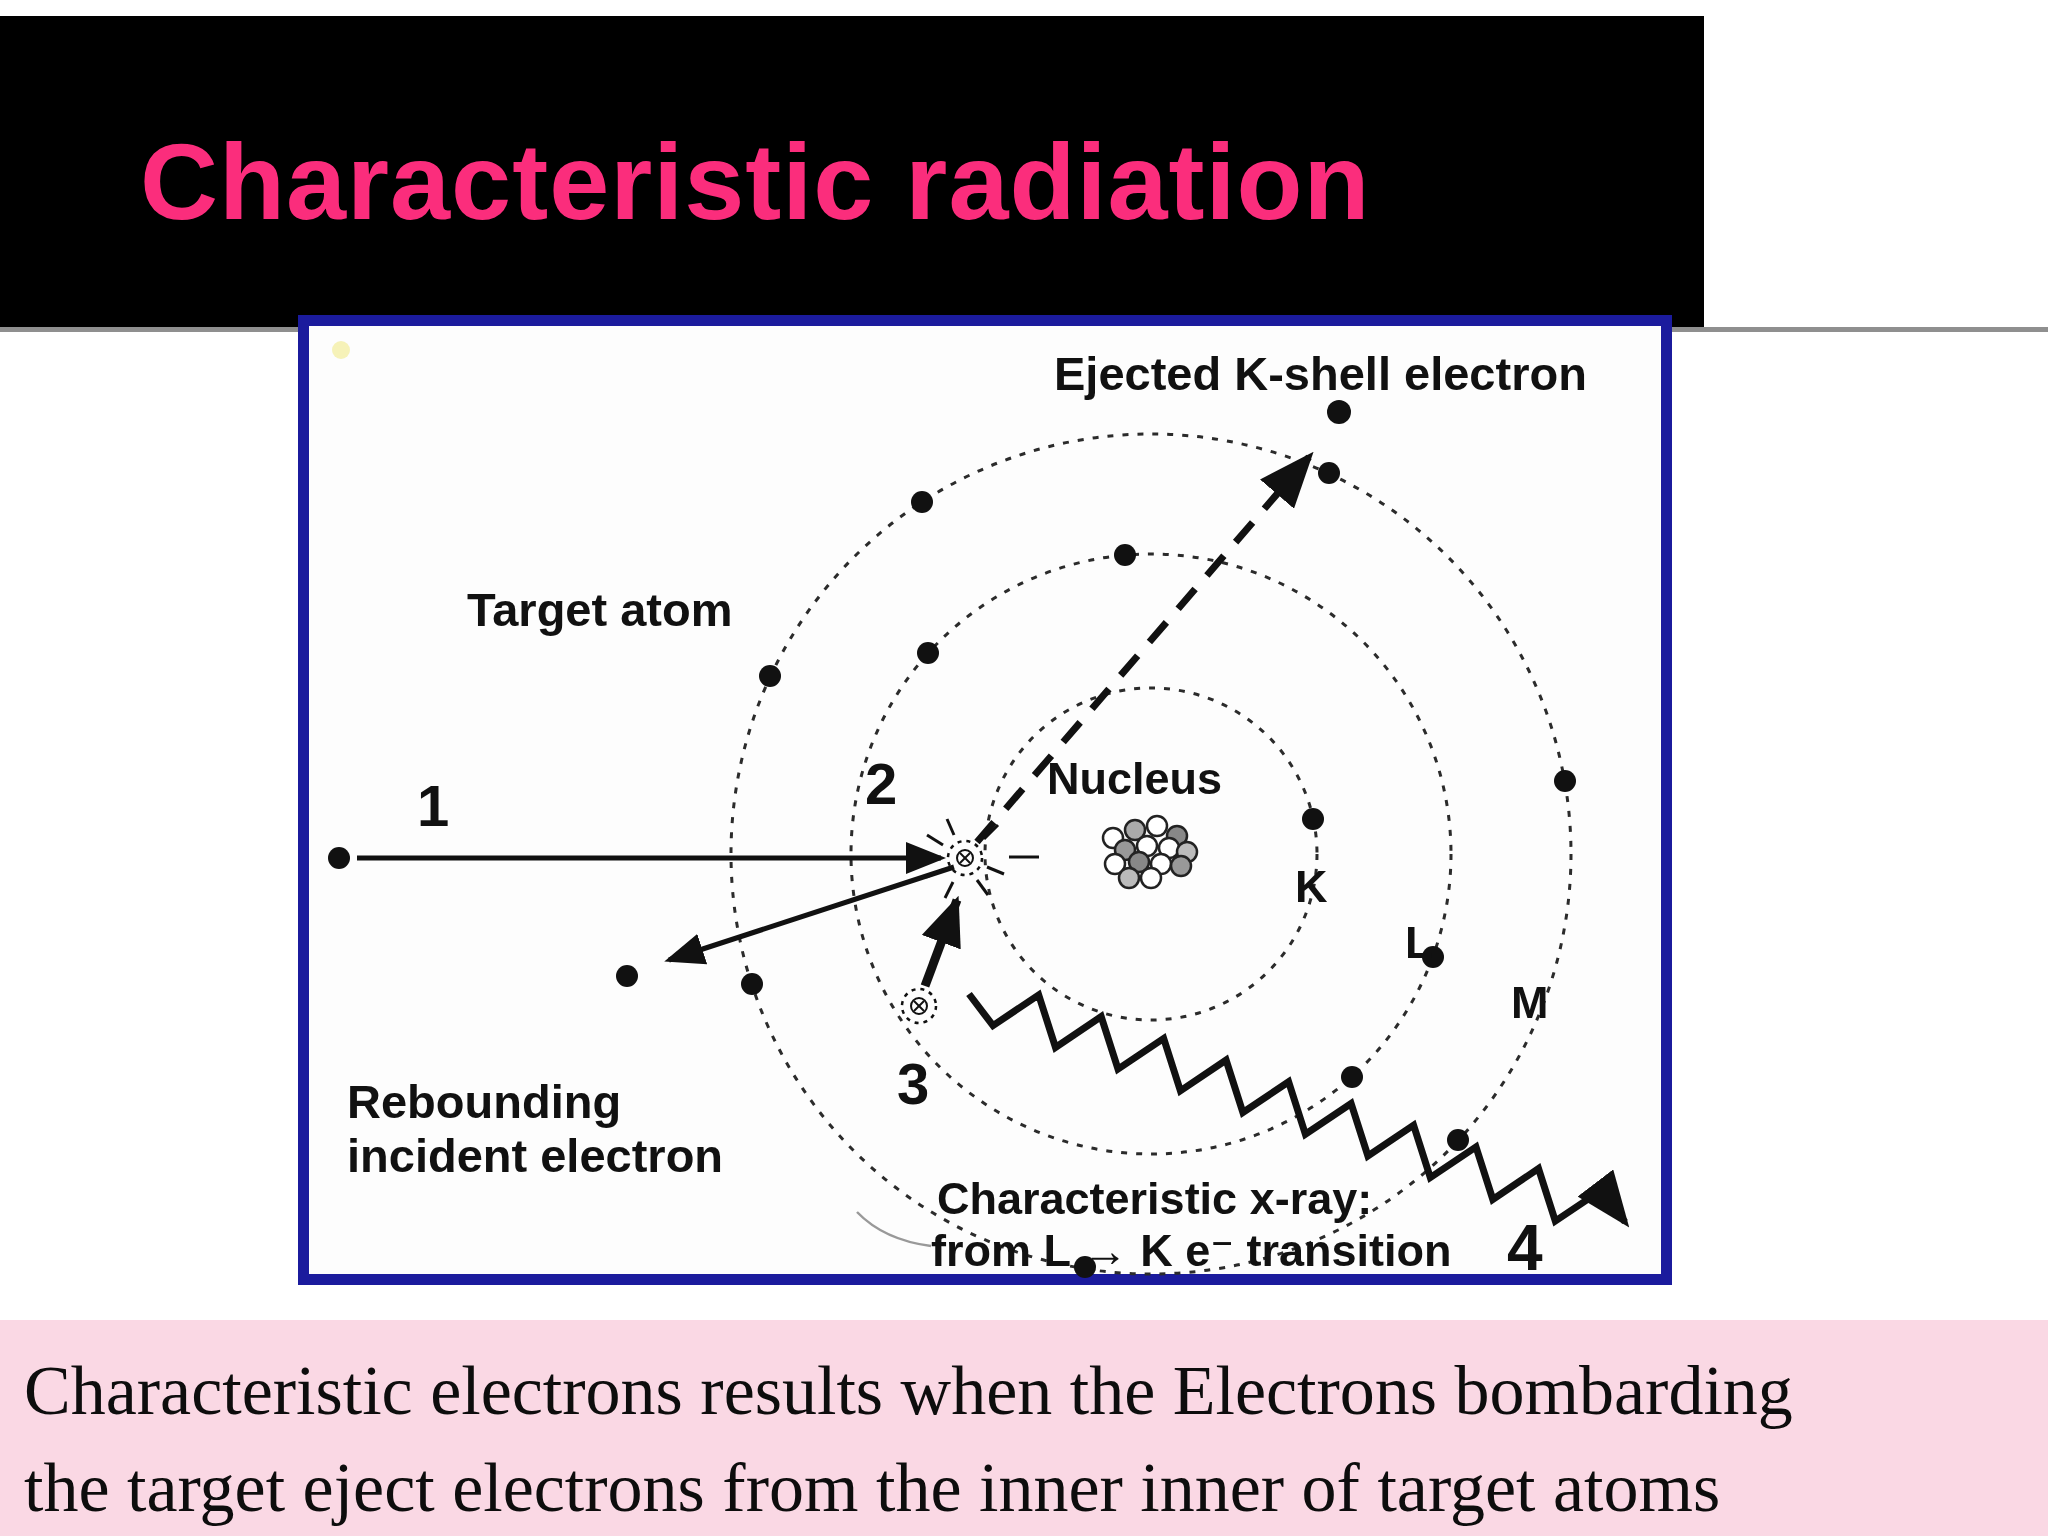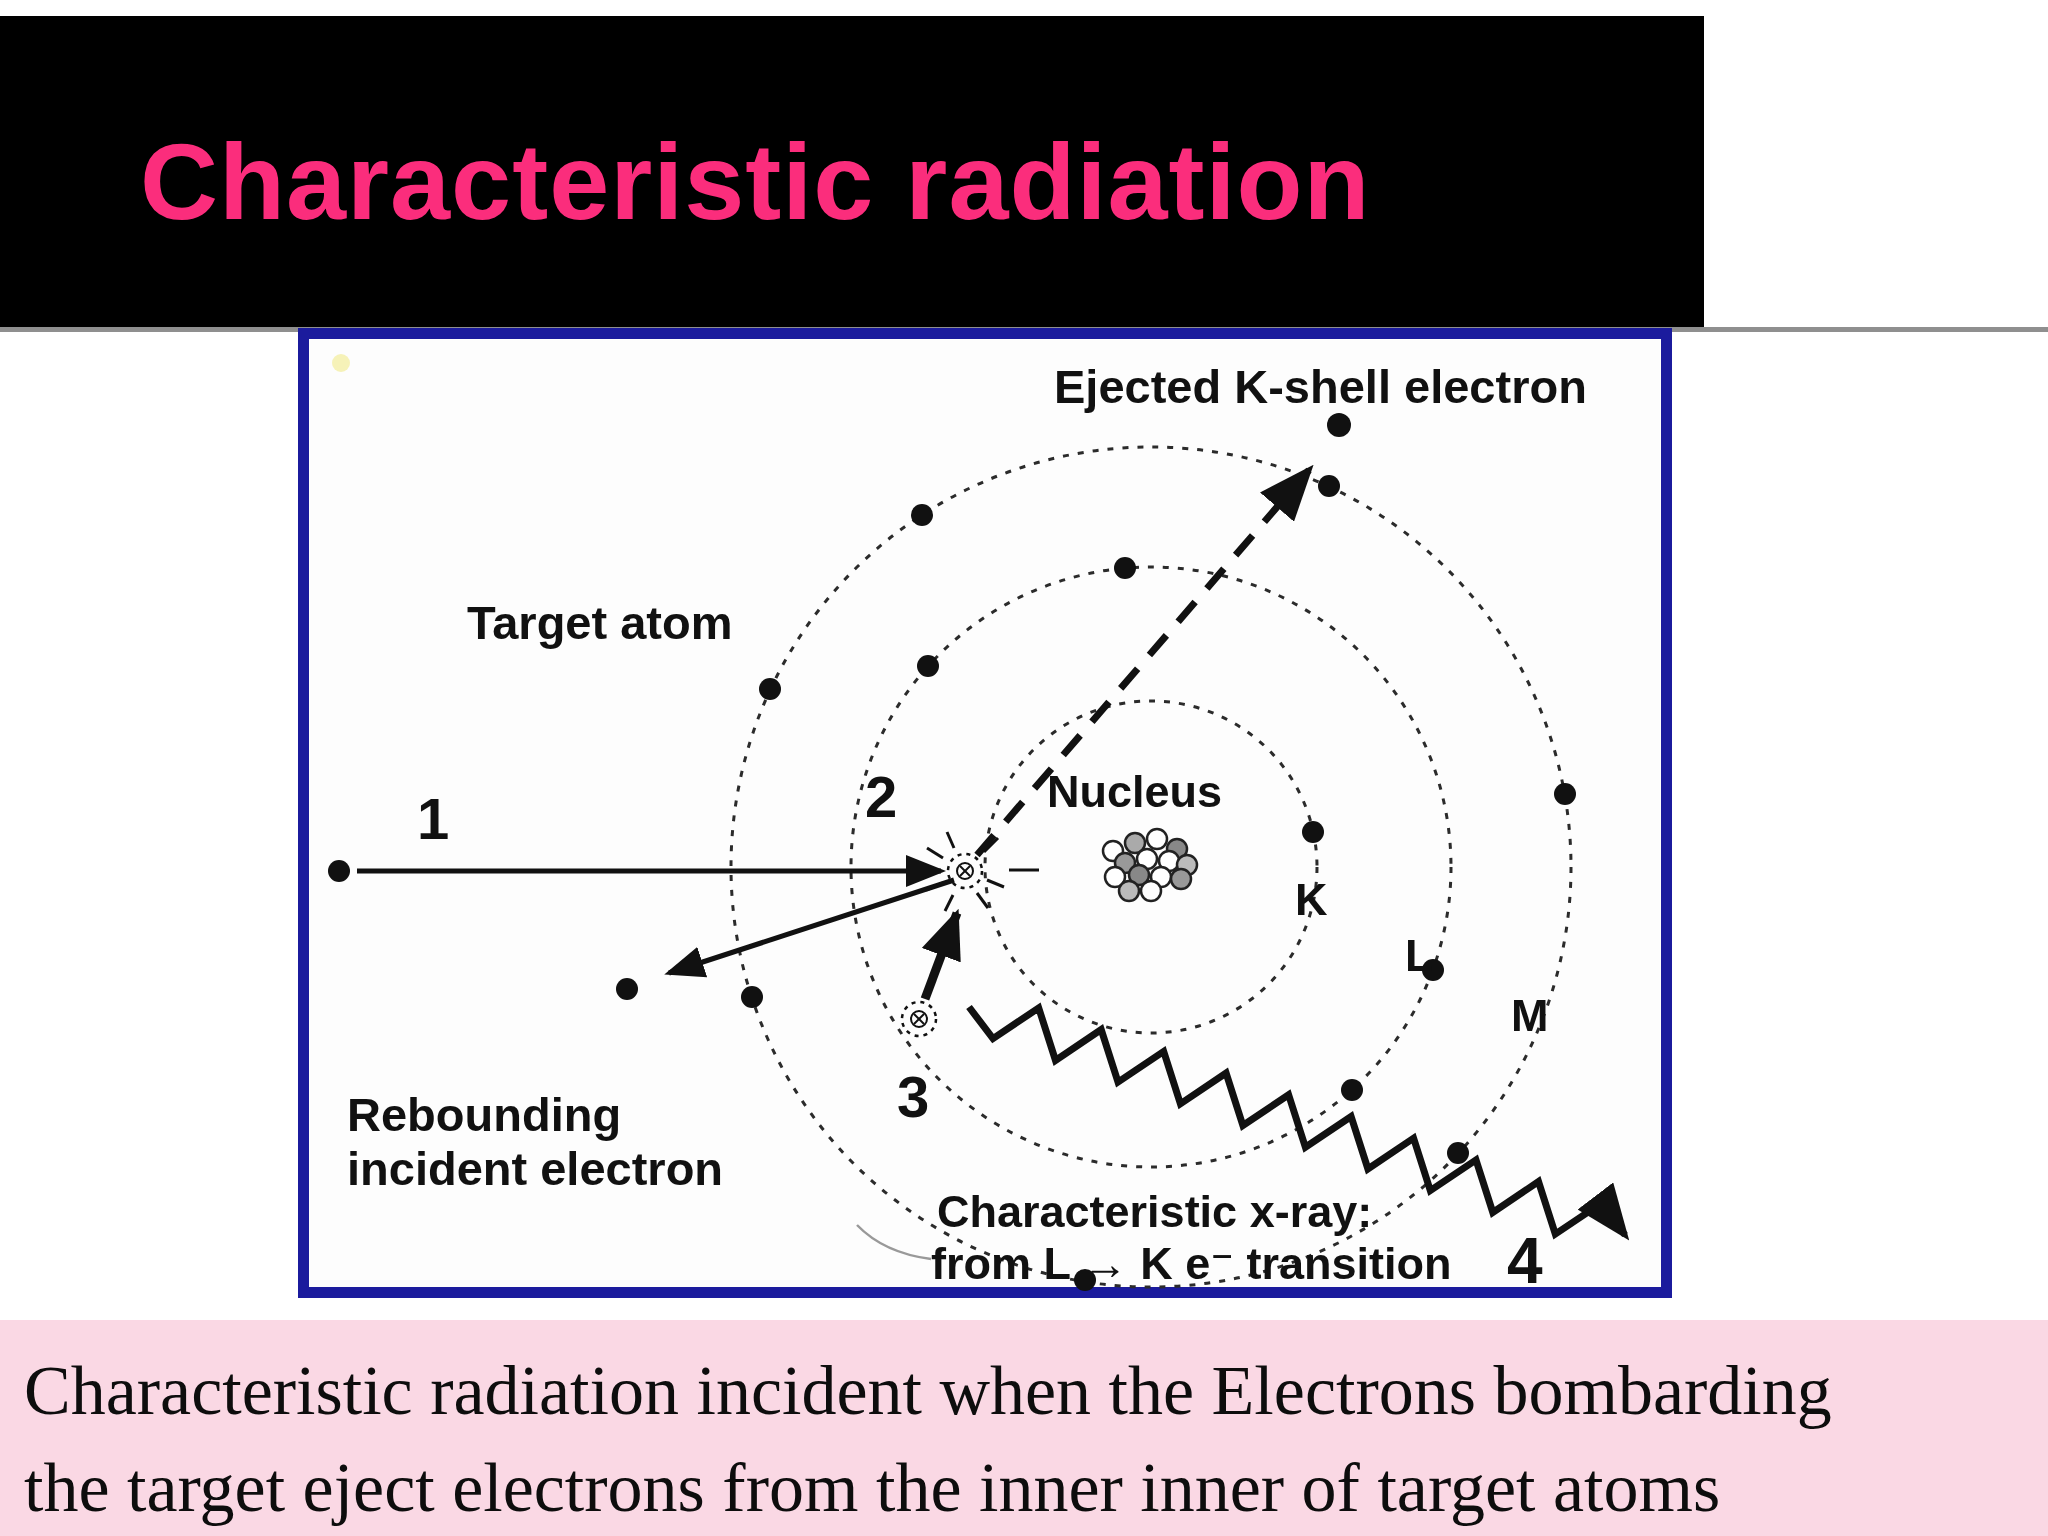--- a/index.html
+++ b/index.html
@@ -15,21 +15,21 @@
     padding-left:140px;padding-top:14px;
     font-family:"Liberation Sans",sans-serif;
     font-weight:bold;font-size:108px;letter-spacing:1px;
     color:#fb2d7c;white-space:nowrap;
   }
   .gray-rule{
     position:absolute;left:0;top:327px;width:2048px;height:5px;
     background:#8f8f8f;
   }
   .diagram-box{
-    position:absolute;left:298px;top:328px;width:1374px;height:970px;
+    position:absolute;left:298px;top:315px;width:1374px;height:970px;
     box-sizing:border-box;border:11px solid #1b1b9d;background:#fdfdfd;
     z-index:2;
   }
   .diagram-box svg{display:block;width:100%;height:100%;overflow:visible;}
   .footer{
     position:absolute;left:0;top:1320px;width:2048px;height:216px;
     background:#fad8e4;color:#0d0d0d;
     font-family:"Liberation Serif",serif;
     font-size:70px;line-height:97px;
     padding:22px 0 0 24px;box-sizing:border-box;
@@ -156,15 +156,15 @@
   <text class="num" x="588" y="778">3</text>
   <text class="num4" x="1198" y="944">4</text>
   <text class="lbl" x="38" y="792" font-size="48">Rebounding</text>
   <text class="lbl" x="38" y="846" font-size="48">incident electron</text>
   <text class="lbl-small" x="628" y="888" font-weight="500">Characteristic x-ray:</text>
   <text class="lbl-small" x="622" y="940" font-weight="500">from L → K e⁻ transition</text>
 </svg>
 </div>
 
 <div class="footer">
-  <div>Characteristic radiation incident when the Electrons bombarding</div>
+  <div>Characteristic electrons results when the Electrons bombarding</div>
   <div>the target eject electrons from the inner inner of target atoms</div>
 </div>
 
 </body></html>

